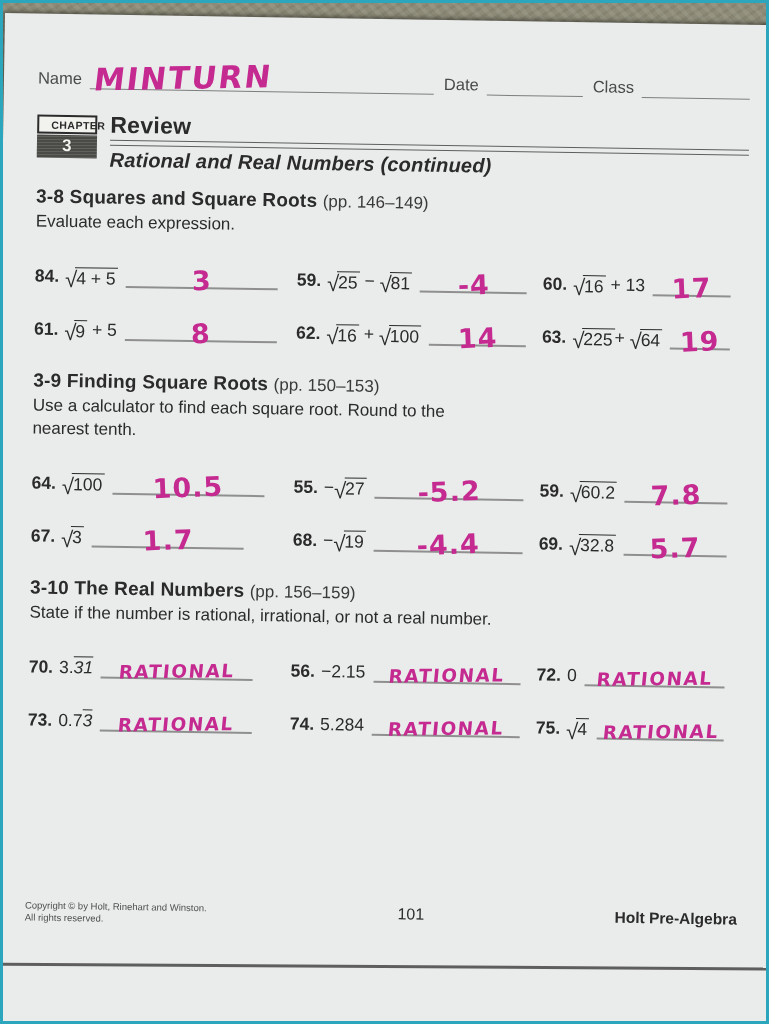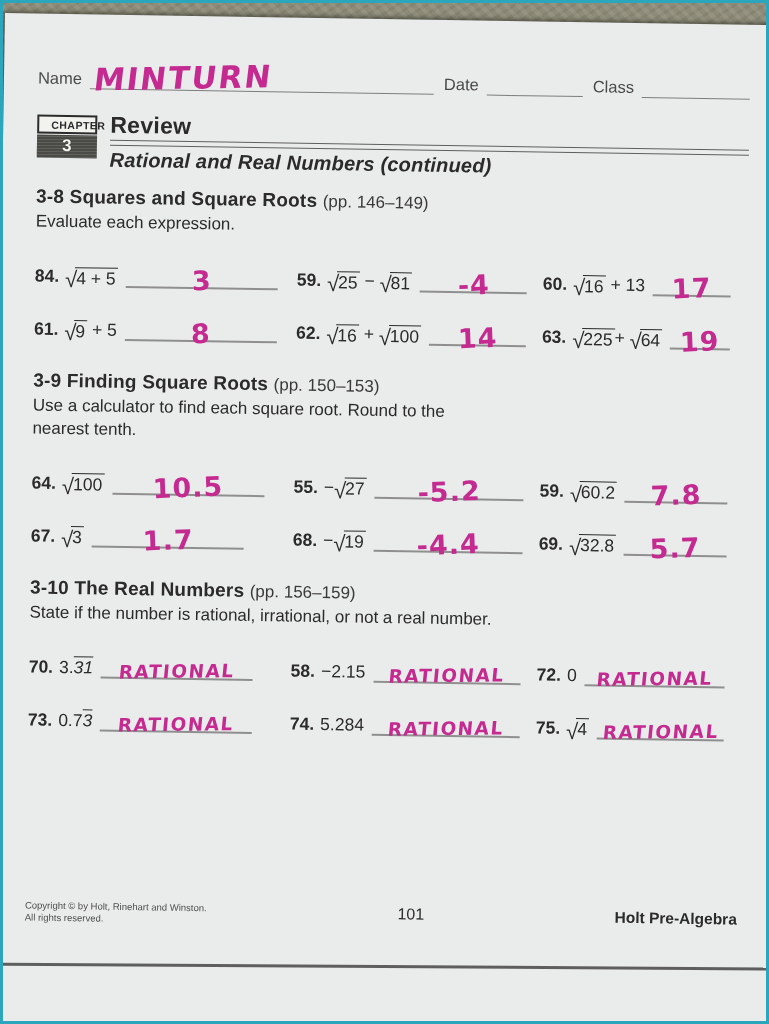--- a/index.html
+++ b/index.html
@@ -219,21 +219,21 @@
             <div class="sec-instr">State if the number is rational, irrational, or not a real number.</div>
             <div class="prob-row">
               <div class="problem">
                 <span class="prob-num">70.</span>
                 <span class="expr"><span class="expr-text">3.</span><span class="bar-over">31</span></span>
                 <span class="ans-line">
                   <span class="hand hand-word">RATIONAL</span>
                 </span>
               </div>
               <div class="problem">
-                <span class="prob-num">58.</span>
+                <span class="prob-num">56.</span>
                 <span class="expr"><span class="expr-text">−2.15</span></span>
                 <span class="ans-line">
                   <span class="hand hand-word">RATIONAL</span>
                 </span>
               </div>
               <div class="problem">
                 <span class="prob-num">72.</span>
                 <span class="expr"><span class="expr-text">0</span></span>
                 <span class="ans-line">
                   <span class="hand hand-word">RATIONAL</span>

